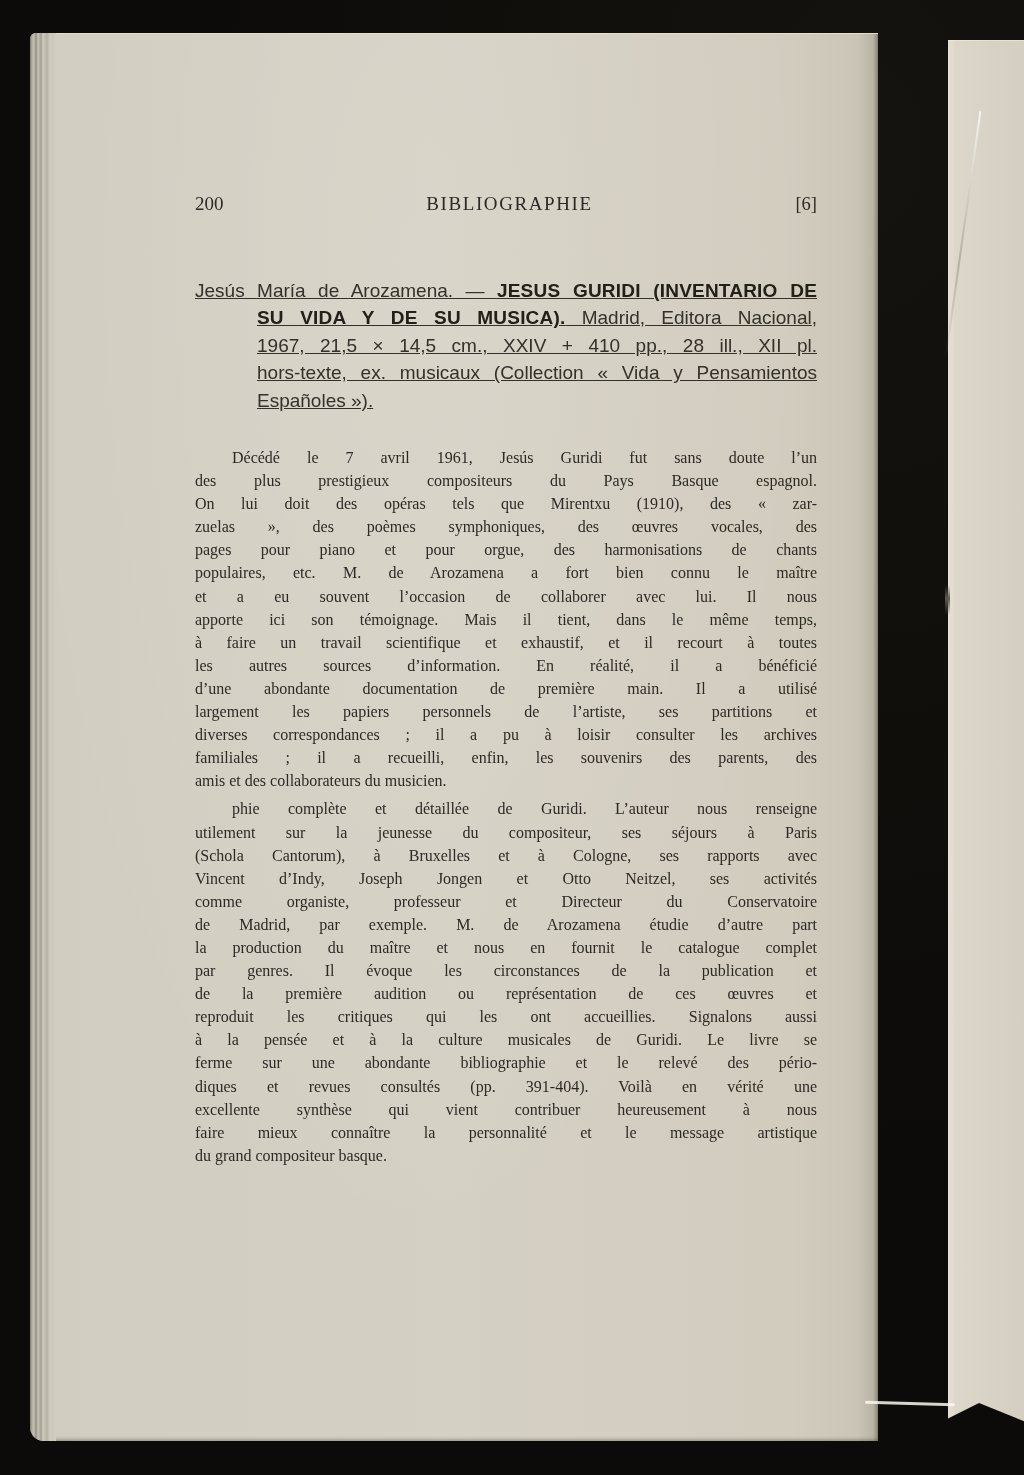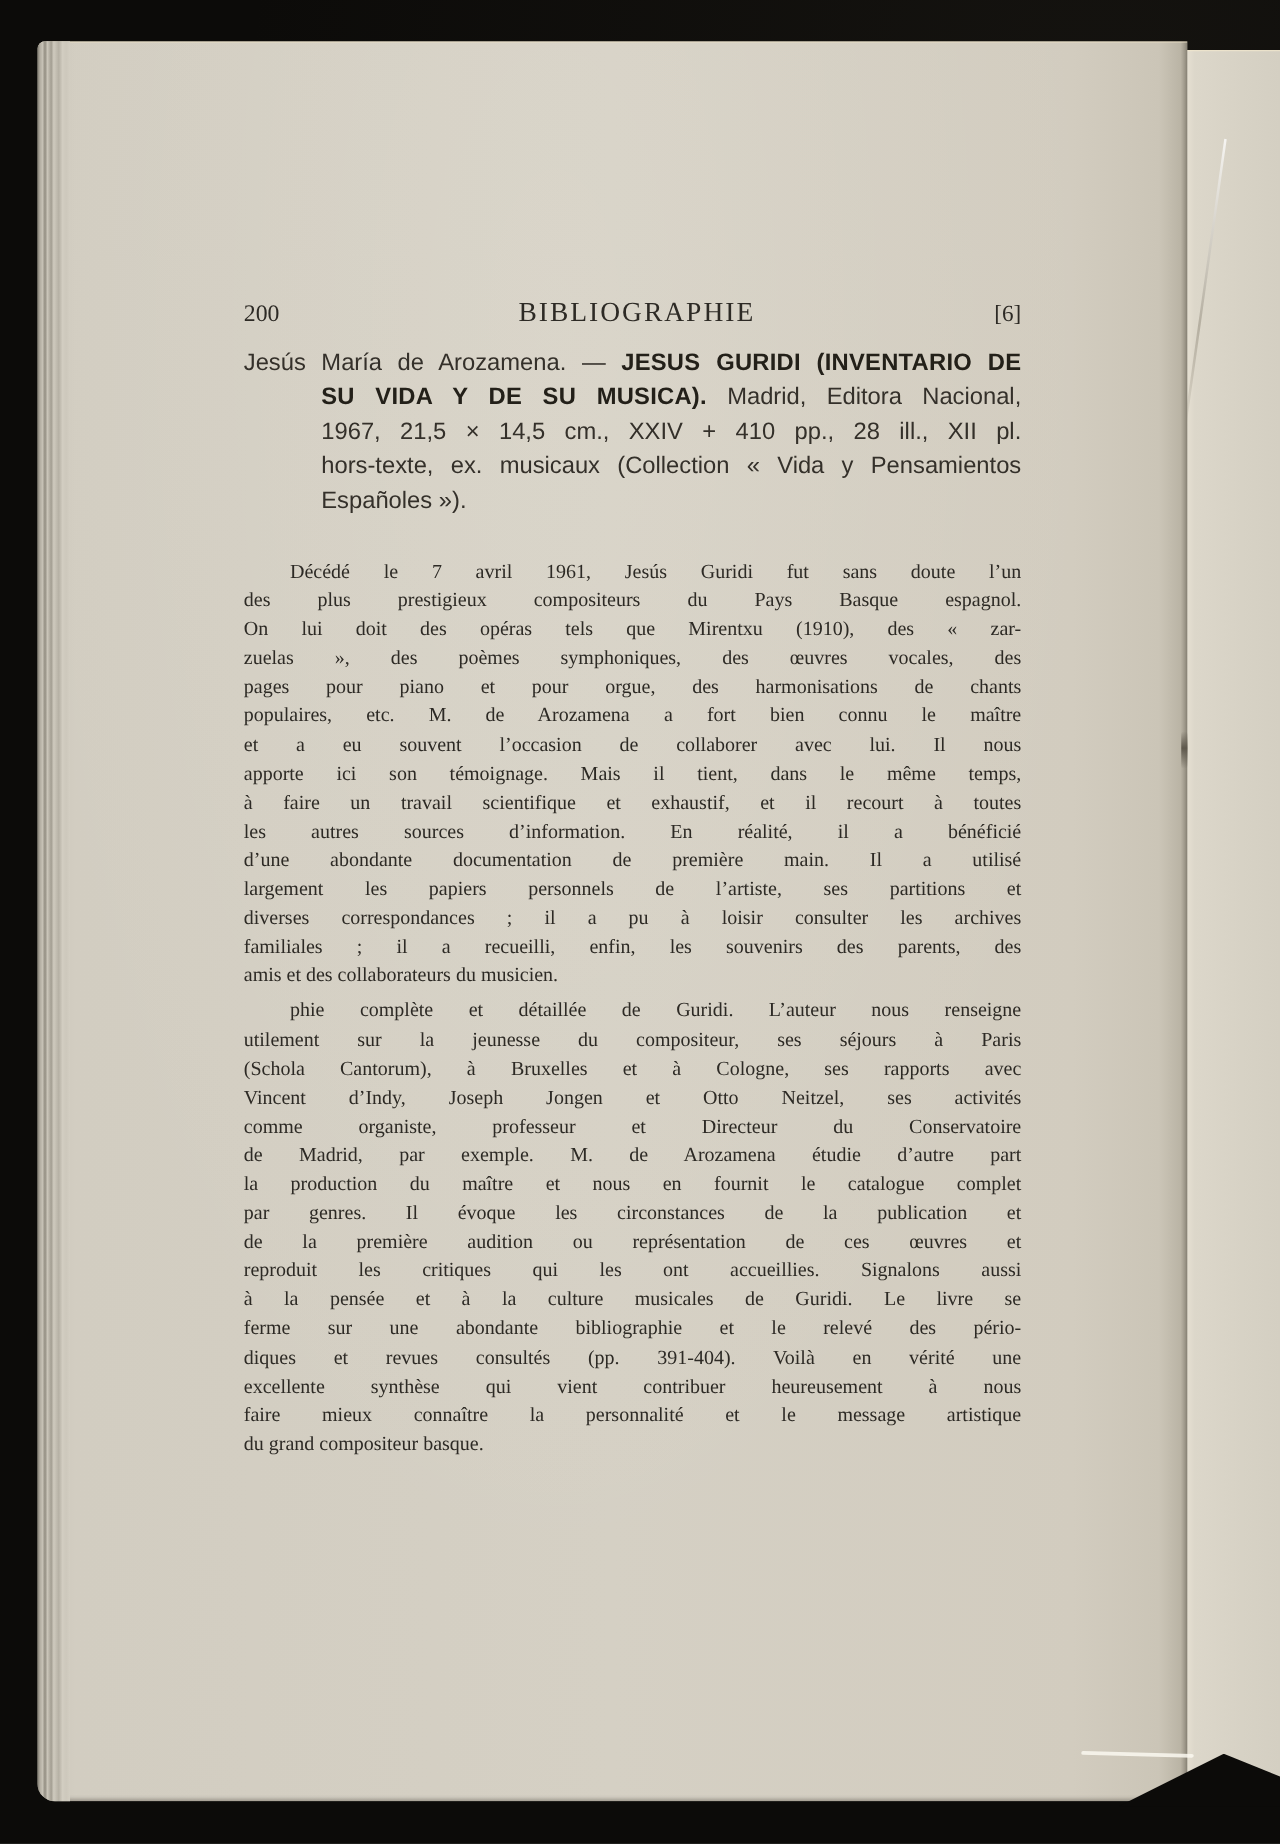--- a/index.html
+++ b/index.html
@@ -33,21 +33,21 @@
     position: absolute;
     left: 14px; top: 70px;
     width: 2px; height: 250px;
     background: linear-gradient(to bottom, rgba(255,255,255,0.75), rgba(150,143,128,0.55) 60%, rgba(150,143,128,0));
     transform: rotate(8deg);
   }
   
   .page-main {
     position: absolute;
     left: 0; top: 0;
-    width: 920px; height: 1408px;
+    width: 848px; height: 1408px;
     border-radius: 6px 0 0 14px;
     background:
       radial-gradient(ellipse at 45% 16%, rgba(255,253,245,0.12), transparent 62%),
       linear-gradient(90deg, #c7c2b5 0%, #d2cdc1 3.2%, #d5d0c4 50%, #d2ccbf 90%, #cbc5b7 97.5%, #bab4a5 99.4%, #8f897c 100%),
       #d2cdc1;
     box-shadow: inset 0 1px 0 rgba(235,224,196,0.9), inset 0 -2px 3px rgba(70,64,55,0.35);
   }
   
   .page-left-edges {
     position: absolute;
@@ -89,29 +89,30 @@
     left: 165px; top: 160px;
     width: 622px;
     color: #2d2a25;
   }
   .header {
     position: absolute;
     left: 0; top: 0; width: 100%;
     display: flex; justify-content: space-between; align-items: baseline;
     font-size: 19px;
   }
-  .header .running-title { letter-spacing: 1.6px; font-size: 22px; margin-top: 44px; }
+  .header .running-title { letter-spacing: 1.6px; font-size: 19px; }
   .header .entry-number { font-size: 18.5px; }
   .citation {
     position: absolute;
     left: 0; top: 84px; width: 100%;
     font-family: "Liberation Sans", sans-serif;
     font-size: 19px;
     line-height: 27.4px;
     color: #34302a;
+    text-decoration: underline;
   }
   .citation .line { margin-left: 62px; }
   .citation .line:first-child { margin-left: 0; }
   .body-text {
     position: absolute;
     left: 0; top: 253px; width: 100%;
     font-size: 16px;
     line-height: 23.1px;
   }
   .par + .par { margin-top: 5px; }

